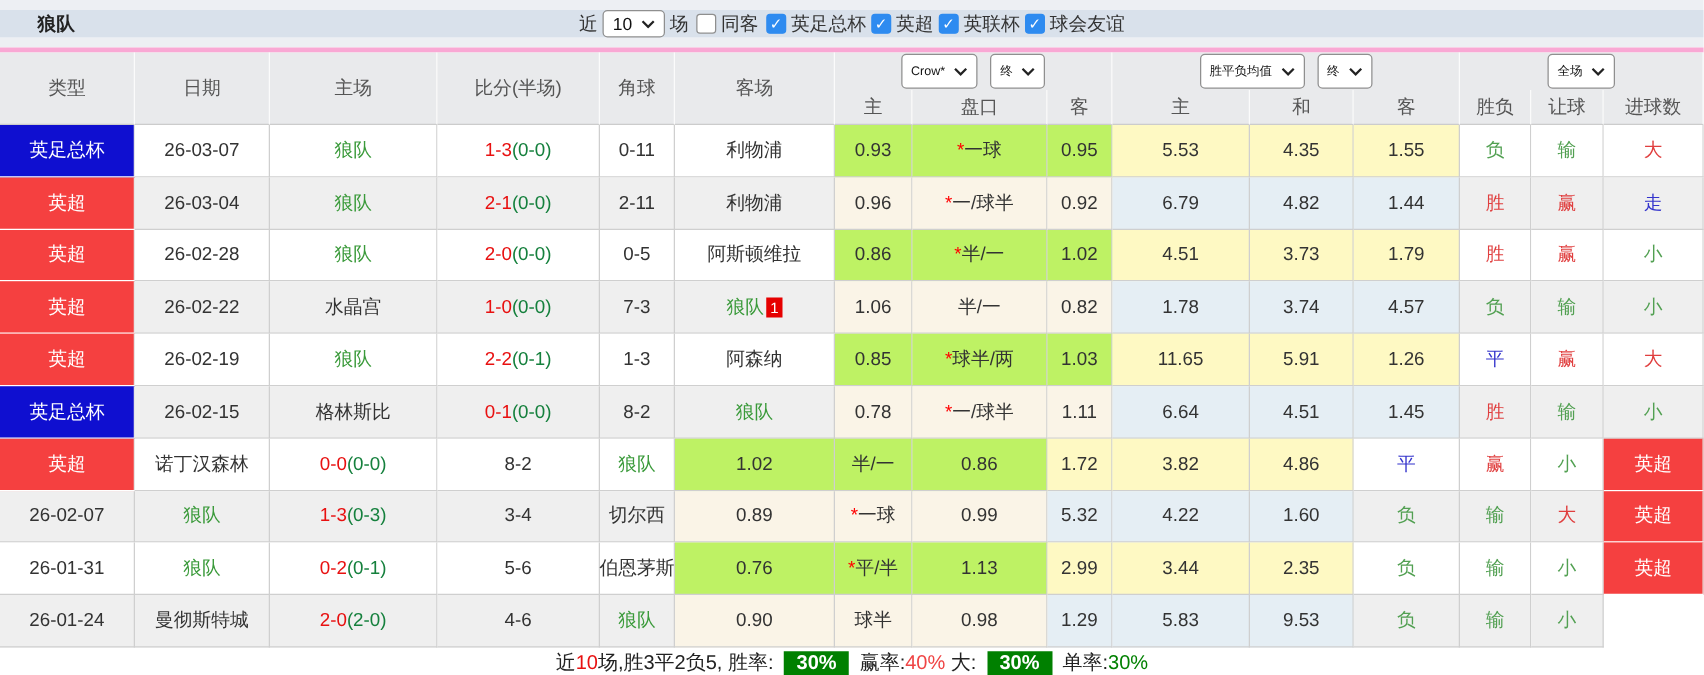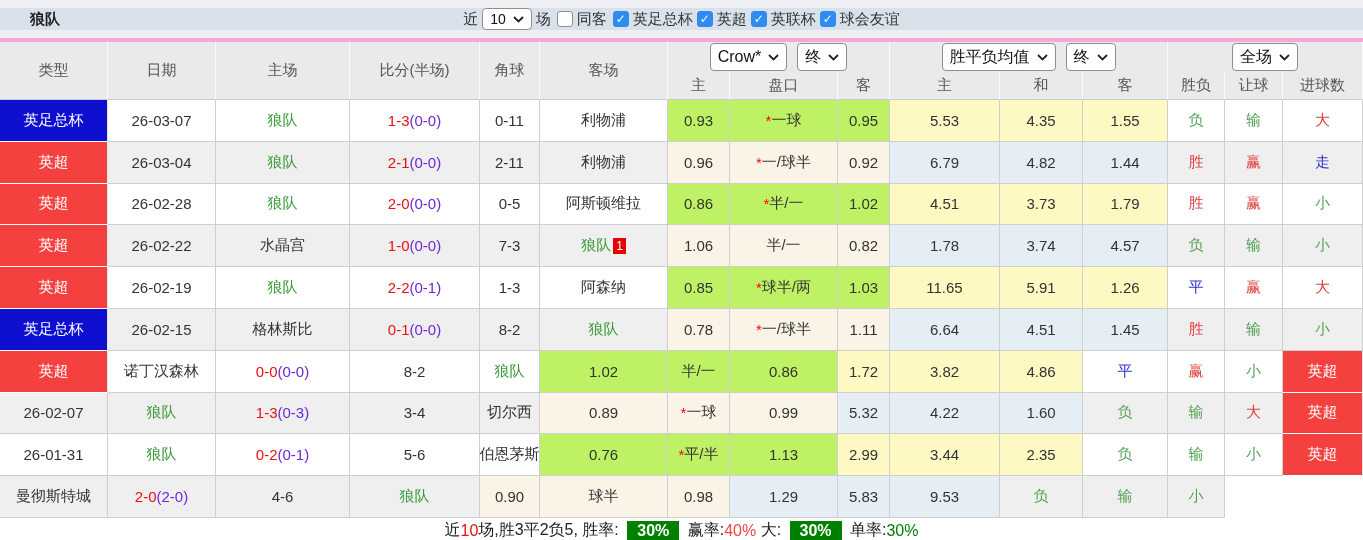--- a/index.html
+++ b/index.html
@@ -21,21 +21,21 @@
     margin:0 auto; display:flex; align-items:center; gap:4px;
   }
   .bottom-pad { height:8px; background:#edeff3; }
 
   .select-box {
     display:inline-flex; align-items:center; gap:7px;
     background:#fff; border:1px solid #8f8f8f; border-radius:4px;
     padding:1px 7px; font-size:14px; color:#111; height:22px;
     cursor:pointer; white-space:nowrap;
   }
-  .hdr .select-box { height:28px; font-size:16px; }
+  .hdr .select-box { height:28px; font-size:10px; }
 
   .cb {
     width:16px; height:16px; border-radius:3px; display:inline-flex;
     align-items:center; justify-content:center; cursor:pointer;
     font-size:12px; line-height:1; flex:none;
   }
   .cb.checked { background:#2e8bf0; color:#fff; border:1px solid #2e8bf0; }
   .cb.unchecked { background:#fff; border:1px solid #8f8f8f; color:transparent; }
   .cb-label { cursor:default; } .gap-s { margin-left:2px; }
 
@@ -68,21 +68,21 @@
   .cell-type { color:#fff; border-bottom:1px solid #ffffff; border-right:1px solid #e5e5e5; }
   .t-blue { background:#0f0fd0; }
   .t-red  { background:#f54040; }
 
   .c-red   { color:#e03e3e; }
   .c-green { color:#52a052; }
   .c-blue  { color:#3333cc; }
   .team-green { color:#3a9a3a; }
   .score-red  { color:#e81010; }
   .star-red   { color:#ff0000; }
-  .half-black { color:#6d28d9; }
+  .half-black { color:#15803d; }
 
   .away-badge {
     display:inline-block; background:#e60000; color:#fff;
     font-size:12px; line-height:16px; padding:0 3px; margin-left:2px;
   }
 
   
   .footer {
     height:26px; display:flex; align-items:center; justify-content:center;
     font-size:16px; color:#222; background:#fff; white-space:pre;
@@ -602,20 +602,23 @@
       <div class="cell bg-white">
         <span class="c-green">输</span>
       </div>
       <div class="cell bg-white">
         <span class="c-green">小</span>
       </div>
       <div class="cell cell-type t-red">
         <span>英超</span>
       </div>
       <div class="cell bg-gray">
+        <span>26-01-24</span>
+      </div>
+      <div class="cell bg-gray">
         <span>曼彻斯特城</span>
       </div>
       <div class="cell bg-gray">
         <span class="score-red">2-0</span>
         <span class="half-black">(2-0)</span>
       </div>
       <div class="cell bg-gray">
         <span>4-6</span>
       </div>
       <div class="cell bg-gray">

